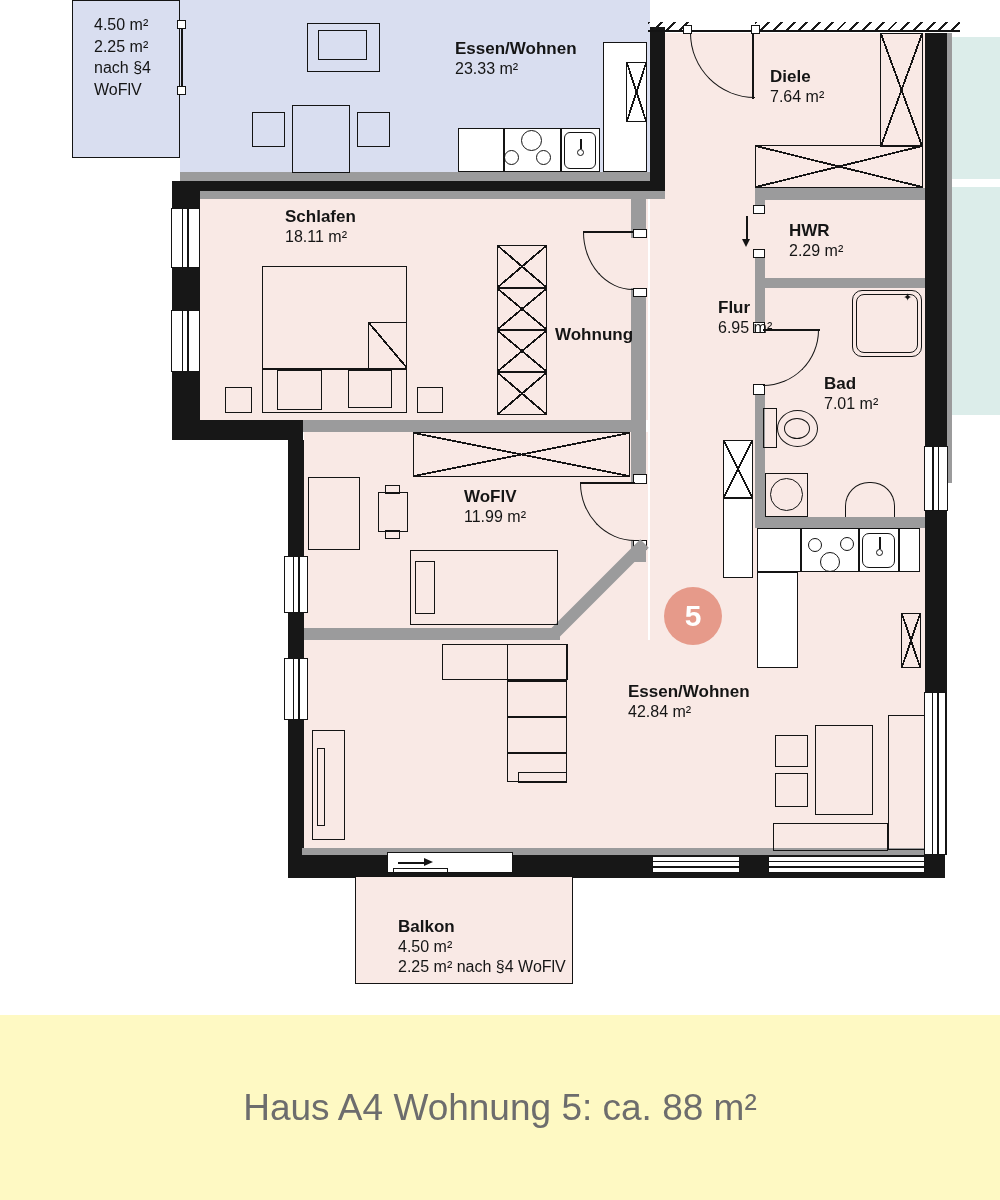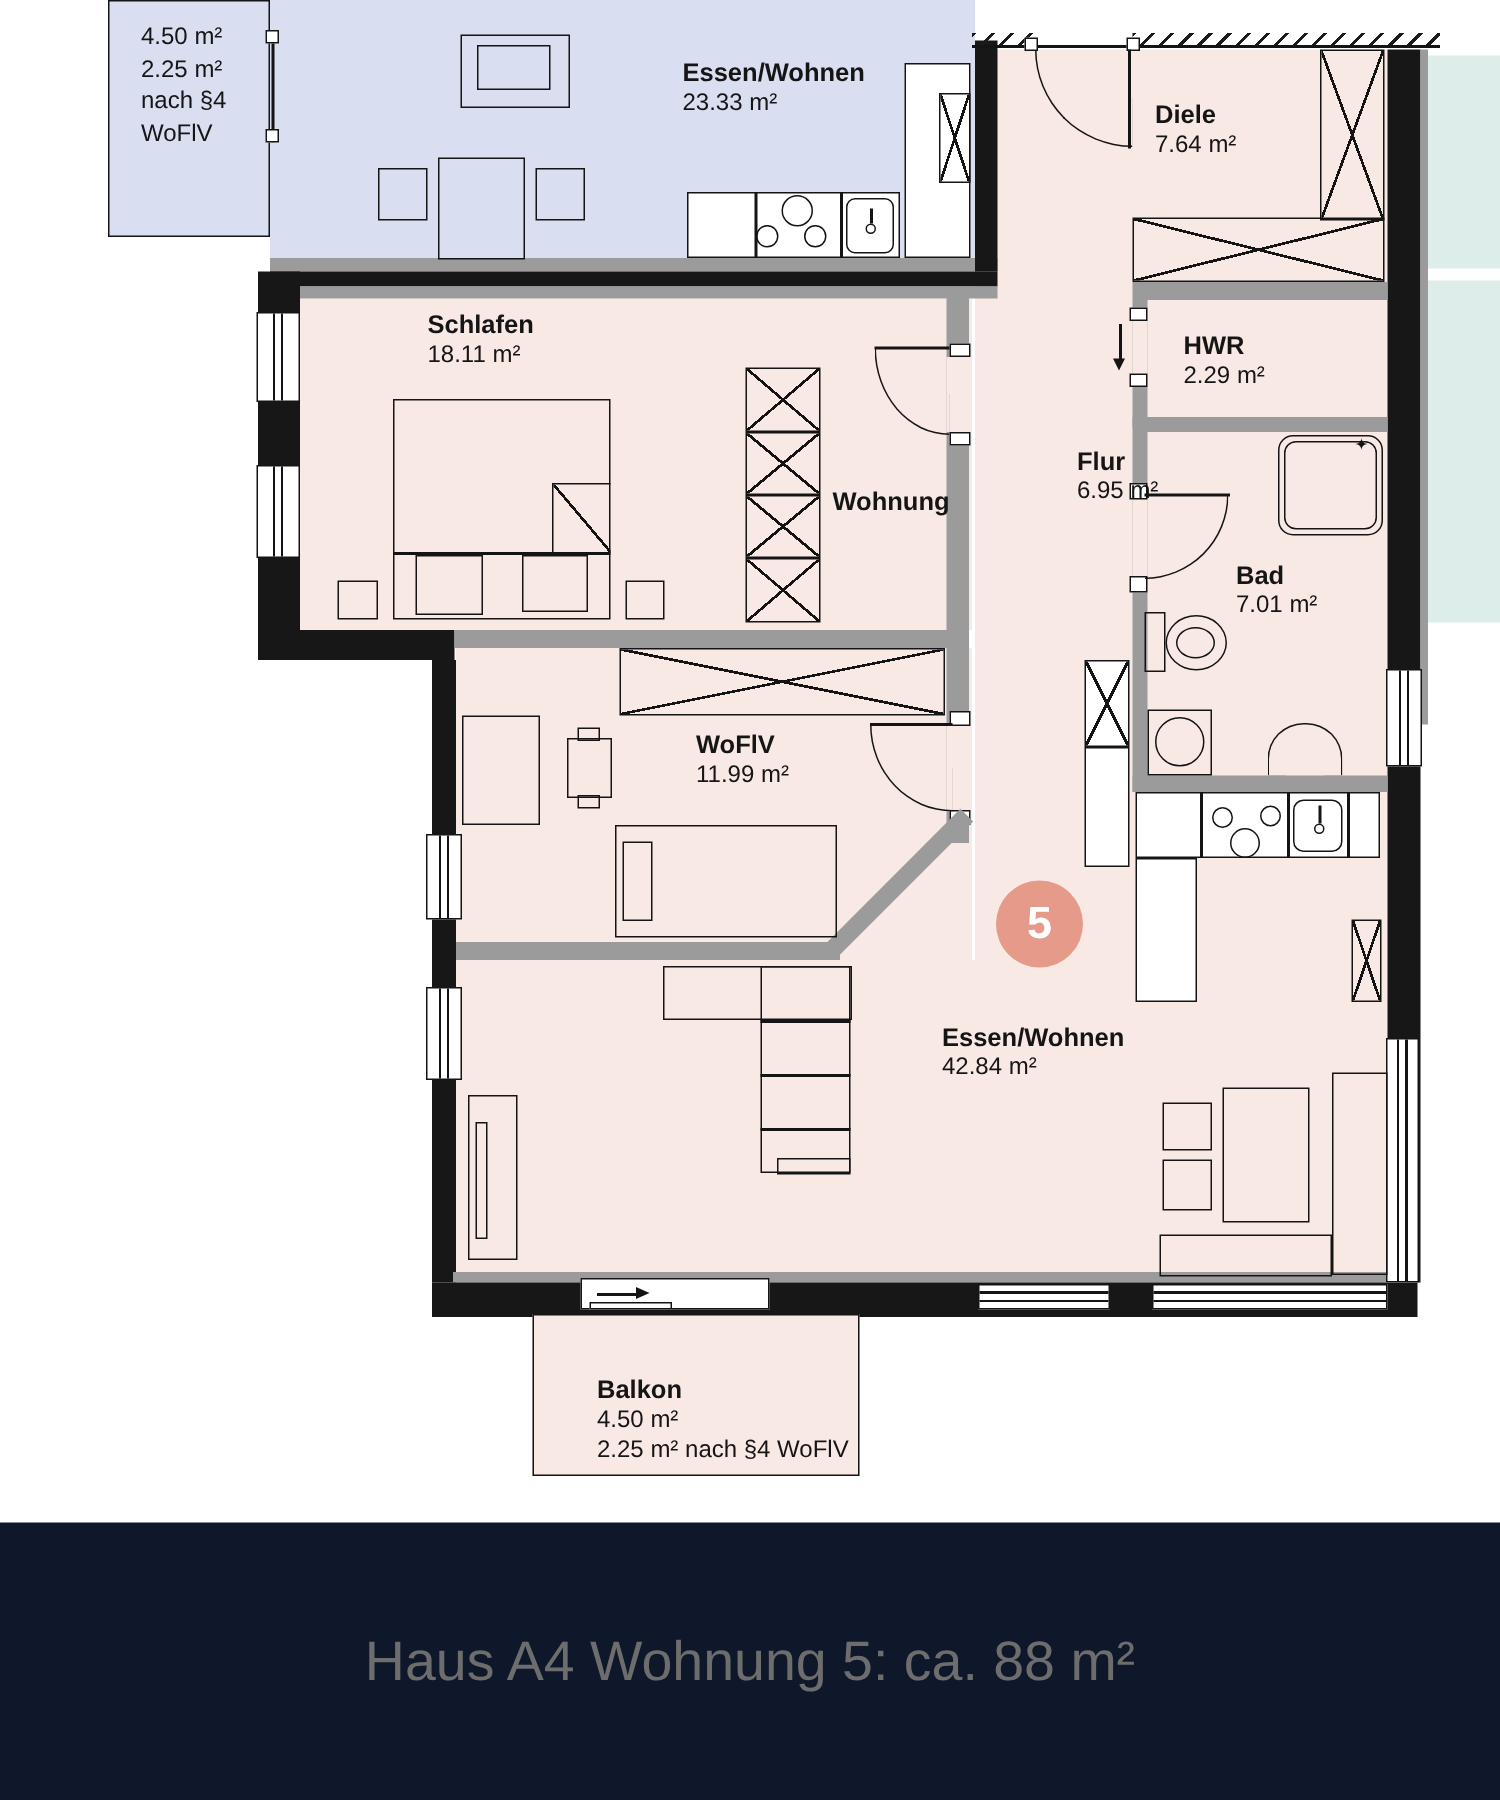--- a/index.html
+++ b/index.html
@@ -31,21 +31,21 @@
       #141414 calc(50% + 3.5px), transparent calc(50% + 3.5px));}
   .arcbl{border-left:1.6px solid #141414;border-bottom:1.6px solid #141414;border-bottom-left-radius:100% 100%;}
   .arcbr{border-right:1.6px solid #141414;border-bottom:1.6px solid #141414;border-bottom-right-radius:100% 100%;}
   .fold{border-top:1.6px solid #141414;border-left:1.6px solid #141414;background-image:
       linear-gradient(to top right, transparent calc(50% - 0.9px), #141414 calc(50% - 0.9px), #141414 calc(50% + 0.9px), transparent calc(50% + 0.9px));}
   .lbl{color:#151515;font-size:17px;font-weight:bold;line-height:1.25;white-space:nowrap;}
   .lbl .ar{display:block;font-weight:normal;font-size:16px;}
   .smalltxt{color:#151515;font-size:16px;font-weight:normal;line-height:21.5px;white-space:nowrap;}
   .badge{background:#e69a8a;border-radius:50%;color:#fff;font-size:30px;font-weight:bold;
          display:flex;align-items:center;justify-content:center;}
-  .footer{background:#0f172a;color:#6d6d6d;display:flex;flex-direction:row;
+  .footer{background:#fef9c3;color:#6d6d6d;display:flex;flex-direction:row;
           align-items:center;justify-content:center;gap:8px;}
   .footer div{font-size:37px;line-height:46px;white-space:nowrap;}
   .basin{border:1.6px solid #141414;border-bottom:none;border-radius:24px 24px 0 0;}
   .tri-right{width:0;height:0;border-left:9px solid #141414;border-top:4.5px solid transparent;border-bottom:4.5px solid transparent;}
   .tri-down{width:0;height:0;border-top:8px solid #141414;border-left:4.5px solid transparent;border-right:4.5px solid transparent;}
   .spark{color:#141414;font-size:11px;line-height:11px;}
 </style>
 </head>
 <body>
 

